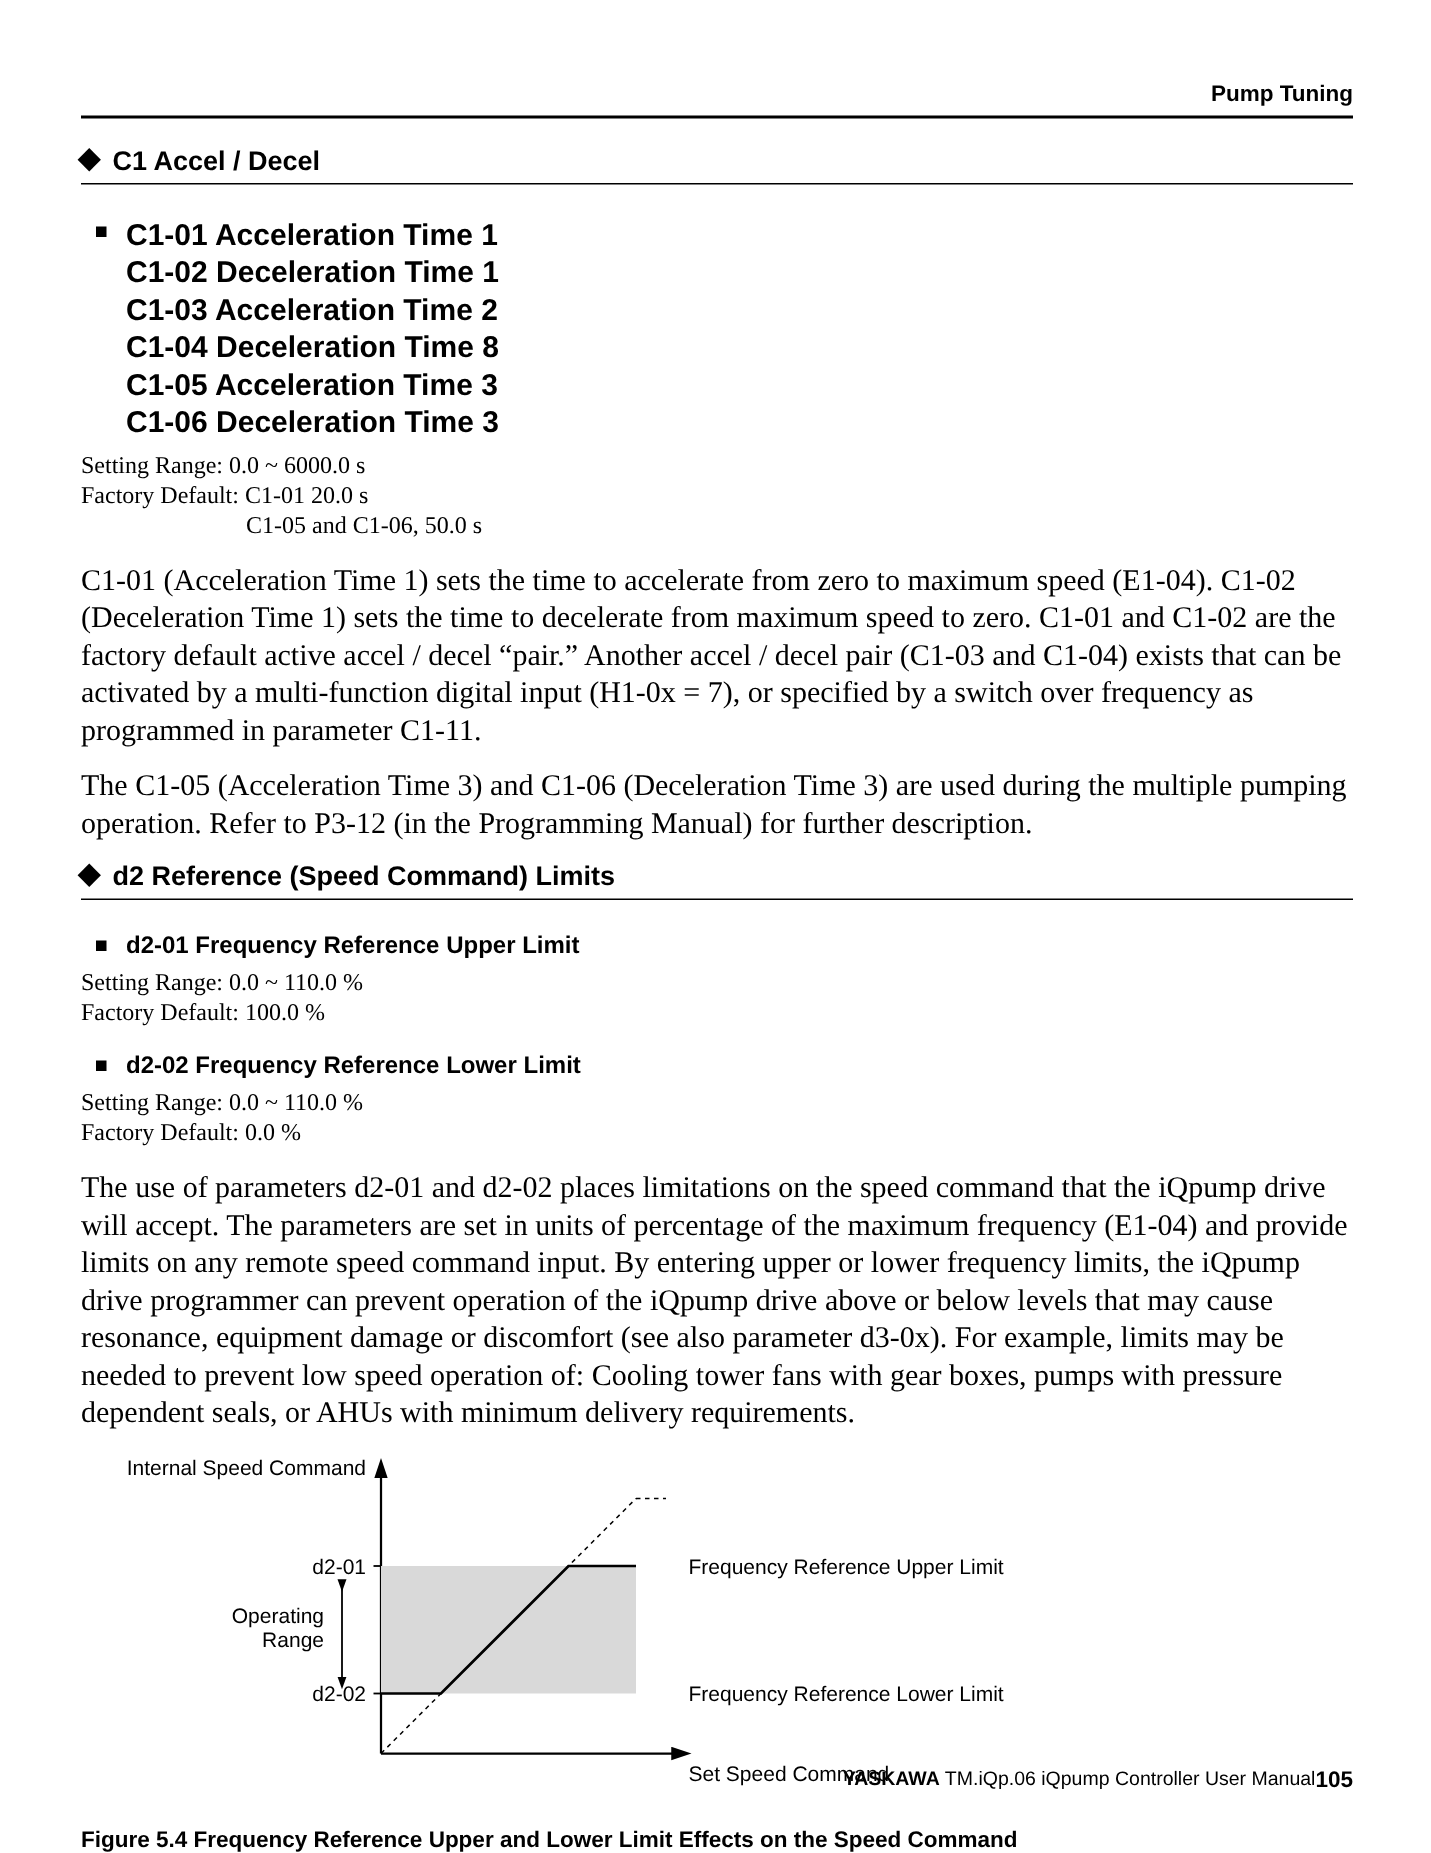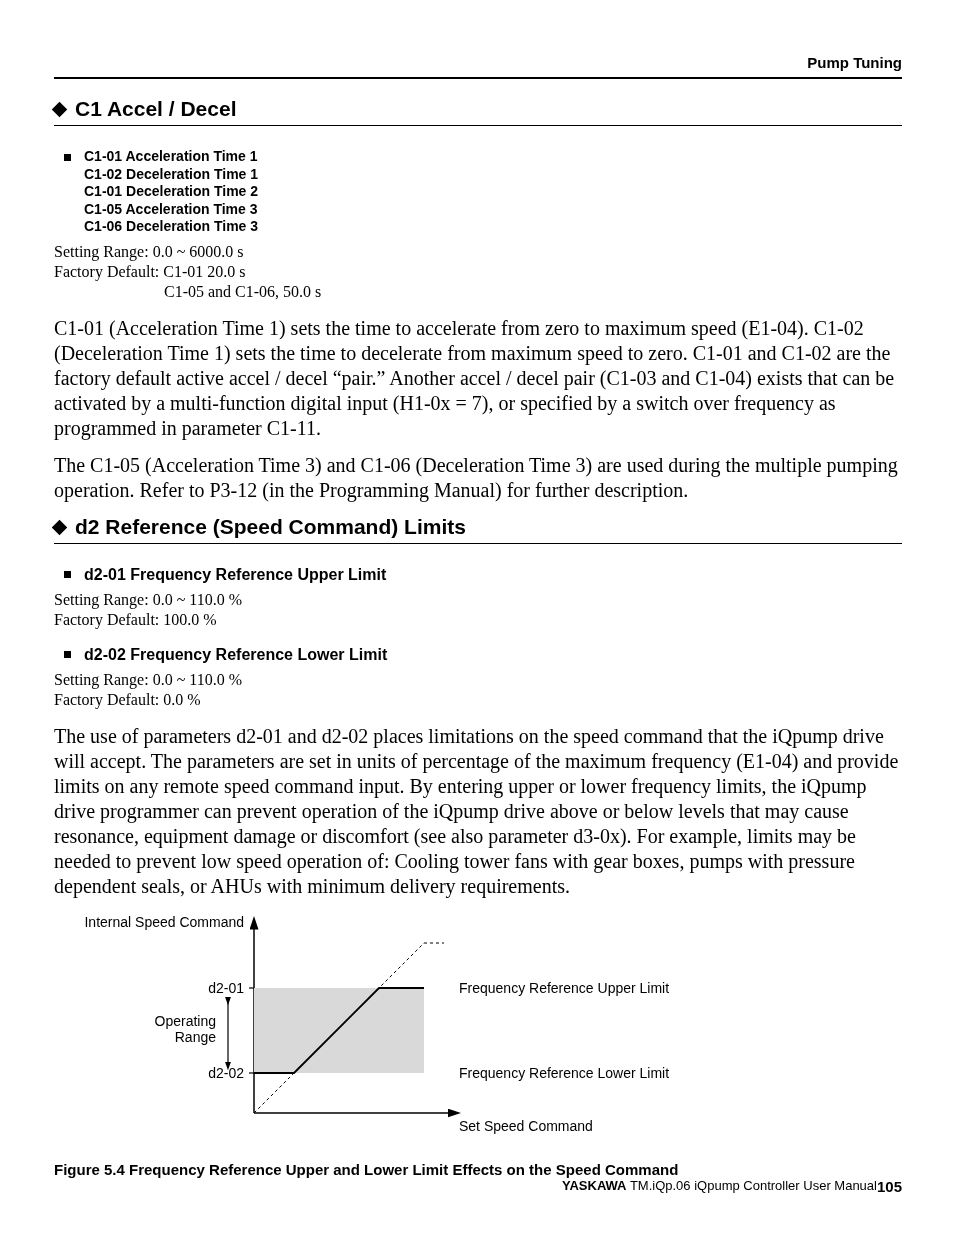--- a/index.html
+++ b/index.html
@@ -22,42 +22,42 @@
     font-family: Arial, Helvetica, sans-serif;
     font-weight: bold;
     font-size: 15px;
     padding-bottom: 6px;
     border-bottom: 2px solid #000;
     margin-bottom: 18px;
   }
   .section-head {
     font-family: Arial, Helvetica, sans-serif;
     font-weight: bold;
-    font-size: 21px;
+    font-size: 18px;
     border-bottom: 1.5px solid #000;
     padding-bottom: 4px;
     margin-top: 10px;
     margin-bottom: 22px;
   }
   .diamond {
     display: inline-block;
     transform: rotate(45deg);
     width: 11px;
     height: 11px;
     background: #000;
     vertical-align: 1px;
     margin-right: 10px;
   }
   .sub-list {
     margin: 0 0 6px 30px;
   }
   .sub-item {
     font-family: Arial, Helvetica, sans-serif;
     font-weight: bold;
-    font-size: 14px;
+    font-size: 20px;
     line-height: 1.25;
     position: relative;
   }
   .sub-item.first::before {
     content: "";
     position: absolute;
     left: -20px;
     top: 6px;
     width: 7px;
     height: 7px;
@@ -120,21 +120,22 @@
 
   <div class="header-right">Pump Tuning</div>
 
   <div class="section-head">
     <span class="diamond"></span><span>C1 Accel / Decel</span>
   </div>
 
   <div class="sub-list">
     <div class="sub-item first">C1-01 Acceleration Time 1</div>
     <div class="sub-item">C1-02 Deceleration Time 1</div>
-    <div class="sub-item">C1-01 Deceleration Time 2</div>
+    <div class="sub-item">C1-03 Acceleration Time 2</div>
+    <div class="sub-item">C1-04 Deceleration Time 8</div>
     <div class="sub-item">C1-05 Acceleration Time 3</div>
     <div class="sub-item">C1-06 Deceleration Time 3</div>
   </div>
 
   <div class="setting-block">
     <span>Setting Range: 0.0 ~ 6000.0 s</span><br>
     <span>Factory Default: C1-01 20.0 s</span><br>
     <span class="indent-a">C1-05 and C1-06, 50.0 s</span>
   </div>
 

